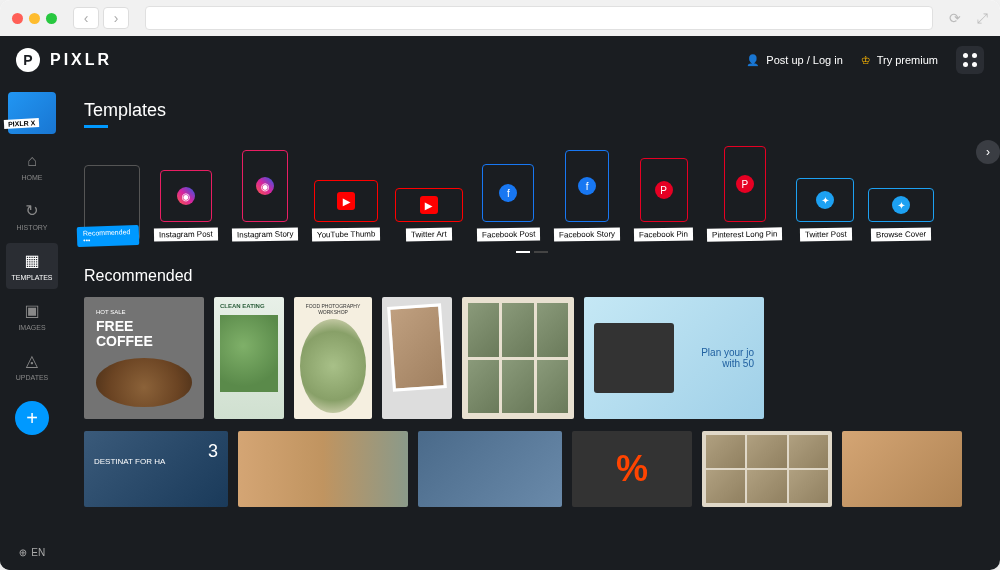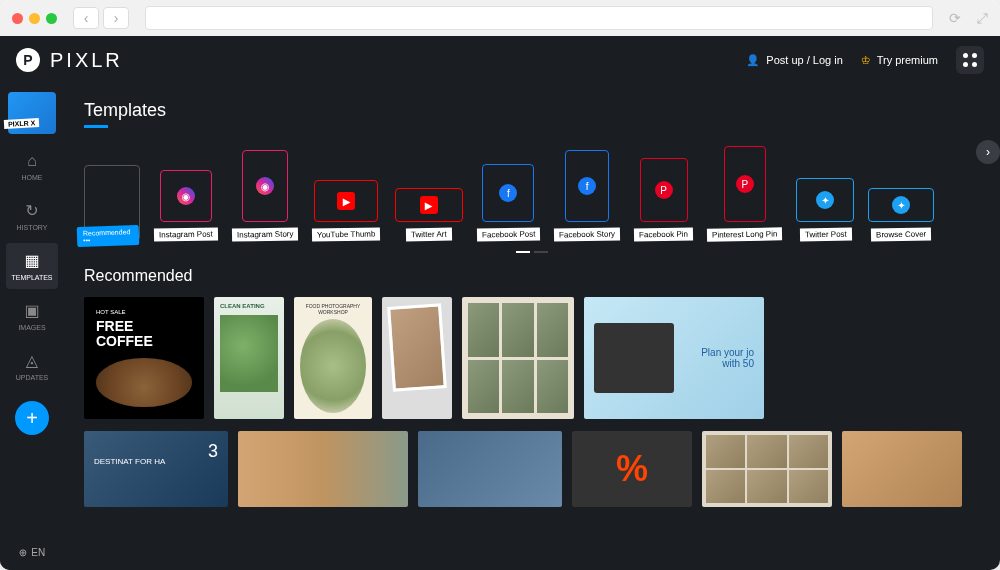--- a/index.html
+++ b/index.html
@@ -12,21 +12,21 @@
 .dot.yellow{background:#febc2e}
 .dot.green{background:#28c840}
 .navbtns{display:flex;gap:4px;margin-left:8px}
 .navbtn{width:26px;height:22px;background:#fff;border:1px solid #ddd;border-radius:4px;display:flex;align-items:center;justify-content:center;color:#aaa;font-size:14px}
 .urlbar{flex:1;height:24px;background:#fff;border:1px solid #e0e0e0;border-radius:4px;margin:0 8px}
 .rcicon{color:#bbb;font-size:14px;cursor:pointer}
 .app{height:534px;background:#1a1d21;display:flex;flex-direction:column}
 .topbar{height:48px;display:flex;align-items:center;padding:0 16px;justify-content:space-between}
 .logo{display:flex;align-items:center;gap:10px;color:#fff}
 .logo-icon{width:24px;height:24px;background:#fff;border-radius:50%;display:flex;align-items:center;justify-content:center;color:#1a1d21;font-weight:900;font-size:14px}
-.logo-text{font-size:20px;font-weight:400;letter-spacing:3px}
+.logo-text{font-size:16px;font-weight:700;letter-spacing:3px}
 .topnav{display:flex;align-items:center;gap:18px;color:#fff;font-size:11px}
 .topnav-item{display:flex;align-items:center;gap:6px;cursor:pointer}
 .crown{color:#ffb800}
 .dots9{width:28px;height:28px;background:#2a2d33;border-radius:6px;display:grid;grid-template-columns:repeat(2,1fr);gap:3px;padding:7px;cursor:pointer}
 .dots9 span{width:5px;height:5px;background:#fff;border-radius:50%}
 .main{flex:1;display:flex;overflow:hidden}
 .sidebar{width:64px;background:#1a1d21;display:flex;flex-direction:column;align-items:center;padding-top:8px;gap:4px}
 .side-badge{width:48px;height:42px;border-radius:4px;position:relative;background:linear-gradient(135deg,#2196F3 0%,#1976D2 100%);margin-bottom:6px}
 .side-badge-lbl{position:absolute;bottom:6px;left:-4px;background:#fff;color:#000;font-size:7px;font-weight:700;padding:1px 4px;transform:rotate(-3deg)}
 .side-item{width:52px;padding:8px 0;display:flex;flex-direction:column;align-items:center;gap:4px;color:#888;cursor:pointer;border-radius:4px;font-size:7px}
@@ -49,21 +49,21 @@
 .pager span{width:14px;height:2px;background:#444}
 .pager span.active{background:#fff}
 .h2{font-size:16px;font-weight:400;margin-bottom:12px}
 .tmpl-row{display:flex;gap:10px;margin-bottom:12px}
 .tmpl{border-radius:2px;cursor:pointer;position:relative;overflow:hidden}
 .t1{width:170px;height:122px;background:linear-gradient(135deg,#f8a5a5 0%,#f8d7a5 100%);display:flex}
 .t1 .left{width:55%;background:#f5b5b5;padding:10px;display:flex;flex-direction:column;justify-content:center}
 .t1 .left .big{font-size:11px;font-weight:700;color:#333}
 .t1 .left .sm{font-size:6px;color:#555;margin-top:6px}
 .t1 .right{width:45%;background:radial-gradient(circle at 30% 40%,#e8b888 0%,#d4a574 50%,#c09460 100%)}
-.t2{width:120px;height:122px;background:#000000;padding:12px;display:flex;flex-direction:column}
+.t2{width:120px;height:122px;background:#737373;padding:12px;display:flex;flex-direction:column}
 .t2 .top{color:#fff;font-size:6px}
 .t2 .mid{color:#fff;font-size:14px;font-weight:800;margin-top:4px;line-height:1.1}
 .t2 .cup{flex:1;background:radial-gradient(circle at 50% 60%,#8b6239 0%,#6b4423 60%,#4a2f18 100%);border-radius:50%;margin-top:8px}
 .t3{width:70px;height:122px;background:linear-gradient(180deg,#e8f0e8 0%,#d0e0d0 100%);padding:6px}
 .t3 .tt{font-size:6px;color:#2a5d3a;font-weight:600}
 .t3 .green{margin-top:6px;height:70%;background:radial-gradient(circle at 40% 40%,#7fb069 0%,#5a8a4a 70%)}
 .t4{width:78px;height:122px;background:#f5efe0;padding:6px;display:flex;flex-direction:column;align-items:center}
 .t4 .tt{font-size:5px;text-align:center;color:#333;margin-bottom:4px}
 .t4 .food{flex:1;width:100%;background:radial-gradient(circle at 50% 50%,#a8c088 0%,#88a068 60%,#f0e8d0 100%);border-radius:50%}
 .t5{width:70px;height:122px;background:#ddd}

